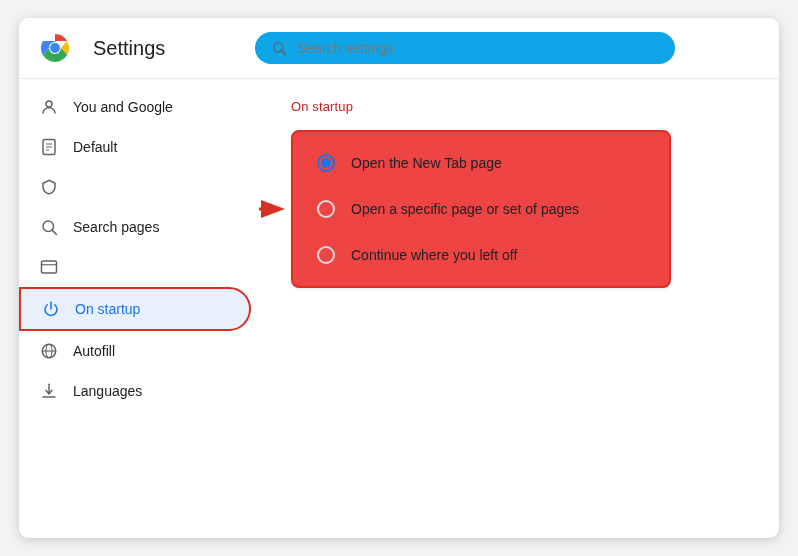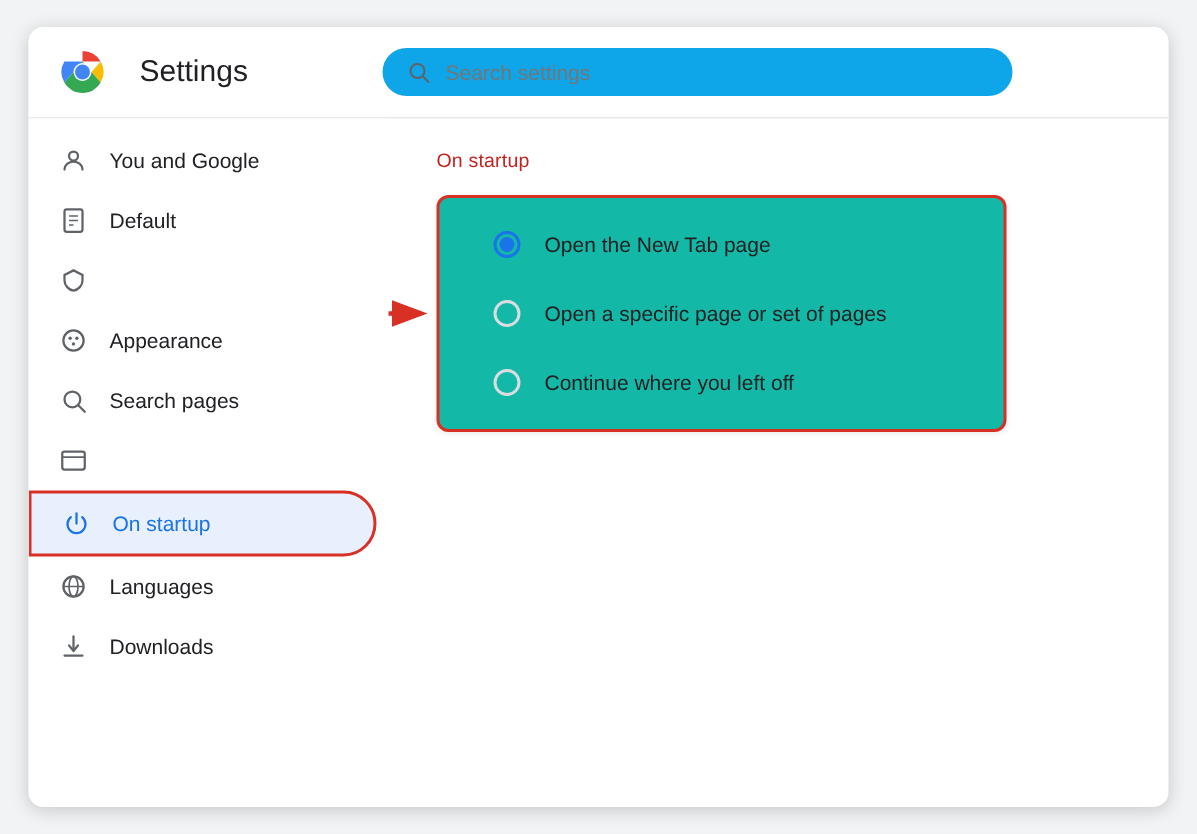--- a/index.html
+++ b/index.html
@@ -119,24 +119,24 @@
       overflow-y: auto;
     }
     .section-title {
       font-size: 13px;
       font-weight: 500;
       color: #c5221f;
       margin-bottom: 16px;
       letter-spacing: 0.01em;
     }
     .options-card {
-      background: #14b8a6;
+      background: #ef4444;
       border: 2px solid #d93025;
       border-radius: 8px;
-      padding: 8px 16px;
+      padding: 8px 4px;
       max-width: 380px;
       box-shadow: 0 1px 4px rgba(0,0,0,0.08);
       position: relative;
       margin-top: 12px;
     }
     .option-item {
       display: flex;
       align-items: center;
       padding: 14px 20px;
       gap: 16px;
@@ -235,31 +235,20 @@
       </div>
 
       <div class="sidebar-item">
         <span class="icon">
           <svg width="18" height="18" viewBox="0 0 24 24" fill="none">
               <path d="M12 3 L20 7 V12 C20 16.4 16.4 20.3 12 21 C7.6 20.3 4 16.4 4 12 V7 Z" stroke="#5f6368" stroke-width="2"></path>
             </svg>
         </span>
       </div>
 
-      <div class="sidebar-item">
-        <span class="icon">
-          <svg width="18" height="18" viewBox="0 0 24 24" fill="none">
-              <circle cx="12" cy="12" r="9" stroke="#5f6368" stroke-width="2"></circle>
-              <circle cx="9" cy="10" r="1.5" fill="#5f6368"></circle>
-              <circle cx="15" cy="10" r="1.5" fill="#5f6368"></circle>
-              <circle cx="12" cy="15" r="1.5" fill="#5f6368"></circle>
-            </svg>
-        </span>
-        <span class="label">Appearance</span>
-      </div>
 
       <div class="sidebar-item">
         <span class="icon">
           <svg width="18" height="18" viewBox="0 0 24 24" fill="none">
               <circle cx="11" cy="11" r="7" stroke="#5f6368" stroke-width="2"></circle>
               <line x1="16.5" y1="16.5" x2="22" y2="22" stroke="#5f6368" stroke-width="2" stroke-linecap="round"></line>
             </svg>
         </span>
         <span class="label">Search pages</span>
       </div>
@@ -284,32 +273,32 @@
       </div>
 
       <div class="sidebar-item">
         <span class="icon">
           <svg width="18" height="18" viewBox="0 0 24 24" fill="none">
               <circle cx="12" cy="12" r="9" stroke="#5f6368" stroke-width="2"></circle>
               <ellipse cx="12" cy="12" rx="4" ry="9" stroke="#5f6368" stroke-width="1.5"></ellipse>
               <line x1="3" y1="12" x2="21" y2="12" stroke="#5f6368" stroke-width="1.5"></line>
             </svg>
         </span>
-        <span class="label">Languages</span>
+        <span class="label">Autofill</span>
       </div>
 
       <div class="sidebar-item">
         <span class="icon">
           <svg width="18" height="18" viewBox="0 0 24 24" fill="none">
               <path d="M12 3 V15" stroke="#5f6368" stroke-width="2" stroke-linecap="round"></path>
               <path d="M8 11 L12 16 L16 11" stroke="#5f6368" stroke-width="2" stroke-linecap="round" stroke-linejoin="round"></path>
               <line x1="4" y1="20" x2="20" y2="20" stroke="#5f6368" stroke-width="2" stroke-linecap="round"></line>
             </svg>
         </span>
-        <span class="label">Downloads</span>
+        <span class="label">Languages</span>
       </div>
 
     </nav>
 
     <div class="content-area">
       <div class="section-title">On startup</div>
 
       <div class="options-wrapper annotation-arrow">
 
         <svg style="position:absolute; left:-130px; top:50%; transform:translateY(-50%);" width="130" height="40" viewBox="0 0 130 40">

